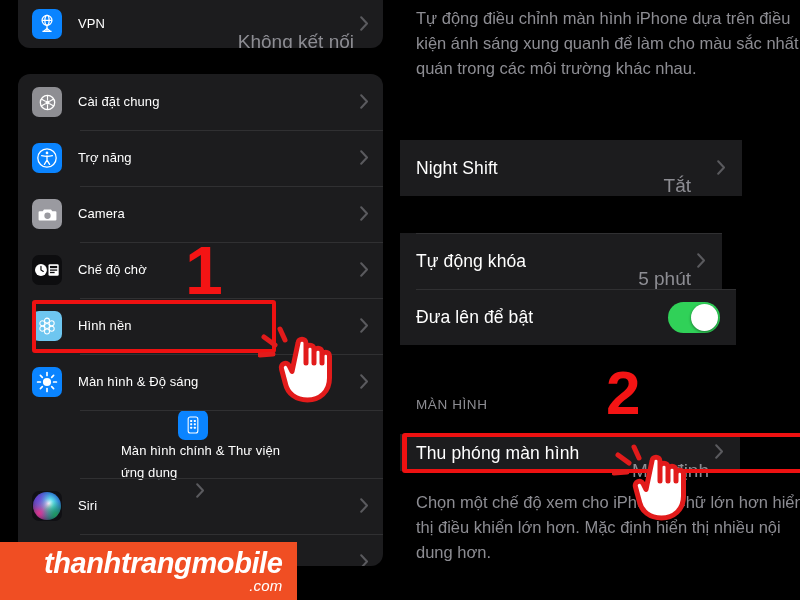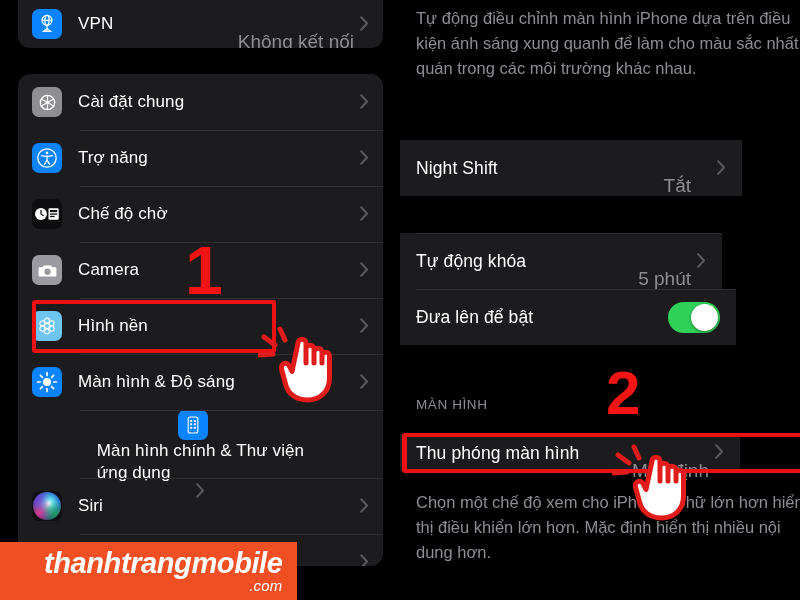--- a/index.html
+++ b/index.html
@@ -36,21 +36,21 @@
   }
   .icon{
     width:30px;height:30px;border-radius:7px;
     flex:0 0 30px;
     display:flex;align-items:center;justify-content:center;
     margin-right:16px;
     overflow:hidden;
   }
   .icon svg{display:block;}
   .label{
-    color:#ffffff;font-size:17px;line-height:22px;
+    color:#ffffff;font-size:13px;line-height:22px;
     letter-spacing:.1px;
     flex:1 1 auto;
     white-space:pre-line;
   }
   .value{
     color:#8d8d93;font-size:19px;margin-right:6px;white-space:nowrap;margin-top:36px;
   }
   .chev{
     color:#5a5a5e;font-size:19px;line-height:1;
     font-family:"DejaVu Sans",sans-serif;
@@ -183,46 +183,46 @@
         </span>
         <span class="label">Trợ năng</span>
         <span class="chev">
           <svg width="9" height="15" viewBox="0 0 9 15">
               <path d="M1.2 1.2 L7 7.5 L1.2 13.8" stroke="#5a5a5e" stroke-width="2" fill="none" stroke-linecap="round" stroke-linejoin="round"></path>
             </svg>
         </span>
       </div>
 
       <div class="row">
+        <span class="icon" style="background:#9a9aa0;">
+          <svg width="21" height="21" viewBox="0 0 24 24" fill="#fff">
+            <path d="M3 8.2 h3.5 l1.5 -2 h8 l1.5 2 H21 a1.2 1.2 0 0 1 1.2 1.2 v8.2 a1.2 1.2 0 0 1 -1.2 1.2 H3 a1.2 1.2 0 0 1 -1.2 -1.2 v-8.2 A1.2 1.2 0 0 1 3 8.2 z"></path>
+            <circle cx="12" cy="13.4" r="3.6" fill="#9a9aa0"></circle>
+          </svg>
+        </span>
+        <span class="label">Camera</span>
+        <span class="chev">
+          <svg width="9" height="15" viewBox="0 0 9 15">
+              <path d="M1.2 1.2 L7 7.5 L1.2 13.8" stroke="#5a5a5e" stroke-width="2" fill="none" stroke-linecap="round" stroke-linejoin="round"></path>
+            </svg>
+        </span>
+      </div>
+
+      <div class="row">
         <span class="icon" style="background:#0d0d0f;">
           <svg width="26" height="18" viewBox="0 0 28 18">
             <circle cx="7.5" cy="9" r="6.4" fill="#fff"></circle>
             <path d="M7.5 5.2 L7.5 9 L10 10.6" stroke="#0d0d0f" stroke-width="1.3" fill="none" stroke-linecap="round"></path>
             <rect x="15.6" y="2.8" width="11" height="12.4" rx="1.4" fill="#fff"></rect>
             <rect x="17.2" y="4.6" width="7.8" height="2.4" fill="#0d0d0f"></rect>
             <rect x="17.2" y="8.4" width="7.8" height="1.4" fill="#0d0d0f"></rect>
             <rect x="17.2" y="11" width="5" height="1.4" fill="#0d0d0f"></rect>
           </svg>
         </span>
         <span class="label">Chế độ chờ</span>
-        <span class="chev">
-          <svg width="9" height="15" viewBox="0 0 9 15">
-              <path d="M1.2 1.2 L7 7.5 L1.2 13.8" stroke="#5a5a5e" stroke-width="2" fill="none" stroke-linecap="round" stroke-linejoin="round"></path>
-            </svg>
-        </span>
-      </div>
-
-      <div class="row">
-        <span class="icon" style="background:#9a9aa0;">
-          <svg width="21" height="21" viewBox="0 0 24 24" fill="#fff">
-            <path d="M3 8.2 h3.5 l1.5 -2 h8 l1.5 2 H21 a1.2 1.2 0 0 1 1.2 1.2 v8.2 a1.2 1.2 0 0 1 -1.2 1.2 H3 a1.2 1.2 0 0 1 -1.2 -1.2 v-8.2 A1.2 1.2 0 0 1 3 8.2 z"></path>
-            <circle cx="12" cy="13.4" r="3.6" fill="#9a9aa0"></circle>
-          </svg>
-        </span>
-        <span class="label">Camera</span>
         <span class="chev">
           <svg width="9" height="15" viewBox="0 0 9 15">
               <path d="M1.2 1.2 L7 7.5 L1.2 13.8" stroke="#5a5a5e" stroke-width="2" fill="none" stroke-linecap="round" stroke-linejoin="round"></path>
             </svg>
         </span>
       </div>
 
       <div class="row">
         <span class="icon" style="background:#6ec6f0;">
           <svg width="24" height="24" viewBox="0 0 24 24" fill="none" stroke="#fff" stroke-width="1.05">

